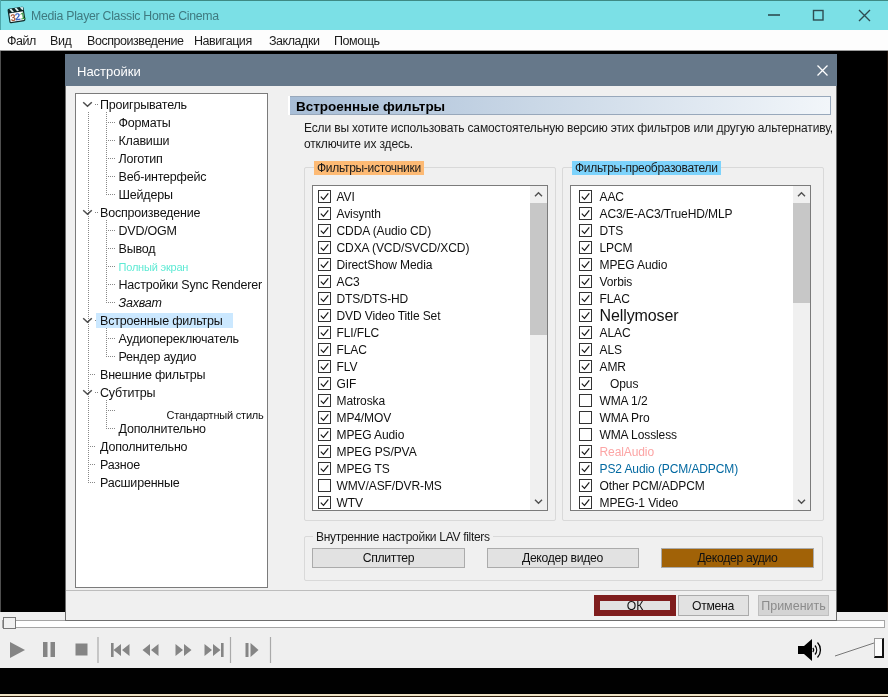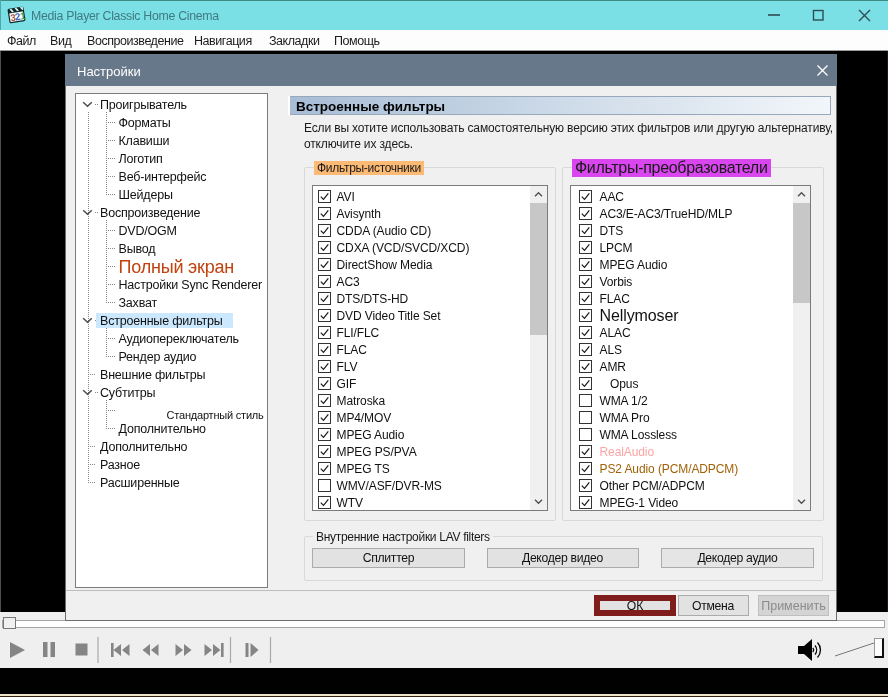--- a/index.html
+++ b/index.html
@@ -104,23 +104,23 @@
 <div class="abs txt" style="left:118.5px;top:158.5px;font-size:12.5px;color:#111;font-weight:normal;transform:translateY(-50%);letter-spacing:-0.2px;">Логотип</div>
 <div class="abs txt" style="left:118.5px;top:176.5px;font-size:12.5px;color:#111;font-weight:normal;transform:translateY(-50%);letter-spacing:-0.2px;">Веб-интерфейс</div>
 <div class="abs txt" style="left:118.5px;top:194.5px;font-size:12.5px;color:#111;font-weight:normal;transform:translateY(-50%);letter-spacing:-0.2px;">Шейдеры</div>
 <svg class="abs" style="left:82px;top:208.5px" width="11" height="7" viewBox="0 0 11 7">
     <path d="M1.2 1.2L5.5 5.2L9.8 1.2" stroke="#4d4d4d" stroke-width="1.5" fill="none"></path>
   </svg>
 <div class="abs" style="left:95px;top:212.0px;width:3px;height:1px;background-image:repeating-linear-gradient(to right,#878787 0 1px,transparent 1px 2px);"></div>
 <div class="abs txt" style="left:100px;top:212.5px;font-size:12.5px;color:#111;font-weight:normal;transform:translateY(-50%);letter-spacing:-0.2px;">Воспроизведение</div>
 <div class="abs txt" style="left:118.5px;top:230.5px;font-size:12.5px;color:#111;font-weight:normal;transform:translateY(-50%);letter-spacing:-0.2px;">DVD/OGM</div>
 <div class="abs txt" style="left:118.5px;top:248.5px;font-size:12.5px;color:#111;font-weight:normal;transform:translateY(-50%);letter-spacing:-0.2px;">Вывод</div>
-<div class="abs txt" style="left:118.5px;top:266.5px;font-size:18px;color:#c2410c;font-weight:normal;transform:translateY(-50%);letter-spacing:-0.2px;">Полный экран</div>
+<div class="abs txt" style="left:118.5px;top:266.5px;font-size:11px;color:#5eead4;font-weight:normal;transform:translateY(-50%);letter-spacing:-0.2px;">Полный экран</div>
 <div class="abs txt" style="left:118.5px;top:284.5px;font-size:12.5px;color:#111;font-weight:normal;transform:translateY(-50%);letter-spacing:-0.2px;">Настройки Sync Renderer</div>
-<div class="abs txt" style="left:118.5px;top:302.5px;font-size:12.5px;color:#111;font-weight:normal;transform:translateY(-50%);letter-spacing:-0.2px;">Захват</div>
+<div class="abs txt" style="left:118.5px;top:302.5px;font-size:12.5px;color:#111;font-weight:normal;transform:translateY(-50%);letter-spacing:-0.2px;font-style:italic;">Захват</div>
 <svg class="abs" style="left:82px;top:316.5px" width="11" height="7" viewBox="0 0 11 7">
     <path d="M1.2 1.2L5.5 5.2L9.8 1.2" stroke="#4d4d4d" stroke-width="1.5" fill="none"></path>
   </svg>
 <div class="abs" style="left:95px;top:320.0px;width:3px;height:1px;background-image:repeating-linear-gradient(to right,#878787 0 1px,transparent 1px 2px);"></div>
 <div class="abs" style="left:96px;top:312.5px;width:137px;height:15px;background:#cbe8ff;"></div>
 <div class="abs txt" style="left:100px;top:320.5px;font-size:12.5px;color:#111;font-weight:normal;transform:translateY(-50%);letter-spacing:-0.2px;">Встроенные фильтры</div>
 <div class="abs txt" style="left:118.5px;top:338.5px;font-size:12.5px;color:#111;font-weight:normal;transform:translateY(-50%);letter-spacing:-0.2px;">Аудиопереключатель</div>
 <div class="abs txt" style="left:118.5px;top:356.5px;font-size:12.5px;color:#111;font-weight:normal;transform:translateY(-50%);letter-spacing:-0.2px;">Рендер аудио</div>
 <div class="abs" style="left:88px;top:374.0px;width:8px;height:1px;background-image:repeating-linear-gradient(to right,#878787 0 1px,transparent 1px 2px);"></div>
 <div class="abs txt" style="left:100px;top:374.5px;font-size:12.5px;color:#111;font-weight:normal;transform:translateY(-50%);letter-spacing:-0.2px;">Внешние фильтры</div>
@@ -241,21 +241,21 @@
 <div class="abs txt" style="left:336.5px;top:502.5px;font-size:12px;color:#111;font-weight:normal;transform:translateY(-50%);letter-spacing:-0.1px;">WTV</div>
 <div class="abs" style="left:530px;top:186px;width:17px;height:324px;background:#f0f0f0;"></div>
 <svg class="abs" style="left:530px;top:186px" width="17" height="17" viewBox="0 0 17 17">
     <path d="M5 10.3L8.5 6.8L12 10.3" stroke="#505050" stroke-width="1.4" fill="none"></path>
   </svg>
 <svg class="abs" style="left:530px;top:493px" width="17" height="17" viewBox="0 0 17 17">
     <path d="M5 6.8L8.5 10.3L12 6.8" stroke="#505050" stroke-width="1.4" fill="none"></path>
   </svg>
 <div class="abs" style="left:530px;top:203px;width:17px;height:132px;background:#c7c7c7;"></div>
 <div class="abs" style="left:562px;top:167px;width:262px;height:354px;border:1px solid #d9d9d9;border-radius:2px;"></div>
-<div class="abs txt" style="left:572px;top:167.5px;font-size:16px;color:#1a1a1a;font-weight:normal;transform:translateY(-50%);background:#d946ef;padding:0 3px;letter-spacing:-0.3px;">Фильтры-преобразователи</div>
+<div class="abs txt" style="left:572px;top:167.5px;font-size:12px;color:#1a1a1a;font-weight:normal;transform:translateY(-50%);background:#7dd3fc;padding:0 3px;letter-spacing:-0.3px;">Фильтры-преобразователи</div>
 <div class="abs" style="left:570px;top:185px;width:241px;height:326px;background:#fff;border:1px solid #7b7b7b;"></div>
 <svg class="abs" style="left:578.5px;top:189.5px" width="13" height="13" viewBox="0 0 13 13">
     <rect x="0.5" y="0.5" width="12" height="12" fill="#fff" stroke="#333" stroke-width="1"></rect>
     <path d="M2.8 6.6l2.7 2.8 4.8-6" stroke="#1a1a1a" stroke-width="1.25" fill="none"></path>
   </svg>
 <div class="abs txt" style="left:599.5px;top:196.5px;font-size:12px;color:#111;font-weight:normal;transform:translateY(-50%);letter-spacing:-0.1px;">AAC</div>
 <svg class="abs" style="left:578.5px;top:206.5px" width="13" height="13" viewBox="0 0 13 13">
     <rect x="0.5" y="0.5" width="12" height="12" fill="#fff" stroke="#333" stroke-width="1"></rect>
     <path d="M2.8 6.6l2.7 2.8 4.8-6" stroke="#1a1a1a" stroke-width="1.25" fill="none"></path>
   </svg>
@@ -324,21 +324,21 @@
 <div class="abs txt" style="left:599.5px;top:434.5px;font-size:12px;color:#111;font-weight:normal;transform:translateY(-50%);letter-spacing:-0.1px;">WMA Lossless</div>
 <svg class="abs" style="left:578.5px;top:444.5px" width="13" height="13" viewBox="0 0 13 13">
     <rect x="0.5" y="0.5" width="12" height="12" fill="#fff" stroke="#333" stroke-width="1"></rect>
     <path d="M2.8 6.6l2.7 2.8 4.8-6" stroke="#1a1a1a" stroke-width="1.25" fill="none"></path>
   </svg>
 <div class="abs txt" style="left:599.5px;top:451.5px;font-size:12px;color:#fca5a5;font-weight:normal;transform:translateY(-50%);letter-spacing:-0.1px;">RealAudio</div>
 <svg class="abs" style="left:578.5px;top:461.5px" width="13" height="13" viewBox="0 0 13 13">
     <rect x="0.5" y="0.5" width="12" height="12" fill="#fff" stroke="#333" stroke-width="1"></rect>
     <path d="M2.8 6.6l2.7 2.8 4.8-6" stroke="#1a1a1a" stroke-width="1.25" fill="none"></path>
   </svg>
-<div class="abs txt" style="left:599.5px;top:468.5px;font-size:12px;color:#a16207;font-weight:normal;transform:translateY(-50%);letter-spacing:-0.1px;">PS2 Audio (PCM/ADPCM)</div>
+<div class="abs txt" style="left:599.5px;top:468.5px;font-size:12px;color:#0369a1;font-weight:normal;transform:translateY(-50%);letter-spacing:-0.1px;">PS2 Audio (PCM/ADPCM)</div>
 <svg class="abs" style="left:578.5px;top:478.5px" width="13" height="13" viewBox="0 0 13 13">
     <rect x="0.5" y="0.5" width="12" height="12" fill="#fff" stroke="#333" stroke-width="1"></rect>
     <path d="M2.8 6.6l2.7 2.8 4.8-6" stroke="#1a1a1a" stroke-width="1.25" fill="none"></path>
   </svg>
 <div class="abs txt" style="left:599.5px;top:485.5px;font-size:12px;color:#111;font-weight:normal;transform:translateY(-50%);letter-spacing:-0.1px;">Other PCM/ADPCM</div>
 <svg class="abs" style="left:578.5px;top:495.5px" width="13" height="13" viewBox="0 0 13 13">
     <rect x="0.5" y="0.5" width="12" height="12" fill="#fff" stroke="#333" stroke-width="1"></rect>
     <path d="M2.8 6.6l2.7 2.8 4.8-6" stroke="#1a1a1a" stroke-width="1.25" fill="none"></path>
   </svg>
 <div class="abs txt" style="left:599.5px;top:502.5px;font-size:12px;color:#111;font-weight:normal;transform:translateY(-50%);letter-spacing:-0.1px;">MPEG-1 Video</div>
@@ -347,17 +347,17 @@
     <path d="M5 10.3L8.5 6.8L12 10.3" stroke="#505050" stroke-width="1.4" fill="none"></path>
   </svg>
 <svg class="abs" style="left:793px;top:493px" width="17" height="17" viewBox="0 0 17 17">
     <path d="M5 6.8L8.5 10.3L12 6.8" stroke="#505050" stroke-width="1.4" fill="none"></path>
   </svg>
 <div class="abs" style="left:793px;top:203px;width:17px;height:100px;background:#c7c7c7;"></div>
 <div class="abs" style="left:304px;top:536px;width:519px;height:45px;border:1px solid #d9d9d9;border-radius:2px;"></div>
 <div class="abs txt" style="left:313px;top:536.5px;font-size:12px;color:#1a1a1a;font-weight:normal;transform:translateY(-50%);background:#f0f0f0;padding:0 3px;letter-spacing:-0.3px;">Внутренние настройки LAV filters</div>
 <div class="abs" style="left:312px;top:548px;width:153px;height:20px;background:#e2e2e2;border:1px solid #ababab;display:flex;align-items:center;justify-content:center;font-size:12.2px;letter-spacing:-0.3px;color:#111;">Сплиттер</div>
 <div class="abs" style="left:486.5px;top:548px;width:152px;height:20px;background:#e2e2e2;border:1px solid #ababab;display:flex;align-items:center;justify-content:center;font-size:12.2px;letter-spacing:-0.3px;color:#111;">Декодер видео</div>
-<div class="abs" style="left:661px;top:548px;width:153px;height:20px;background:#e5e5e5;border:1px solid #ababab;display:flex;align-items:center;justify-content:center;font-size:12.2px;letter-spacing:-0.3px;color:#111;">Декодер аудио</div>
+<div class="abs" style="left:661px;top:548px;width:153px;height:20px;background:#a16207;border:1px solid #ababab;display:flex;align-items:center;justify-content:center;font-size:12.2px;letter-spacing:-0.3px;color:#111;">Декодер аудио</div>
 <div class="abs" style="left:66px;top:590px;width:770px;height:1px;background:#bdbdbd;"></div>
 <div class="abs" style="left:594px;top:595px;width:82px;height:21px;background:#e2e2e2;border:6px solid #7f1d1d;display:flex;align-items:center;justify-content:center;font-size:12.2px;color:#111;">ОК</div>
 <div class="abs" style="left:677.5px;top:595px;width:71px;height:21px;background:#e2e2e2;border:1px solid #ababab;display:flex;align-items:center;justify-content:center;font-size:12.2px;letter-spacing:-0.3px;color:#111;">Отмена</div>
 <div class="abs" style="left:758px;top:595px;width:71px;height:21px;background:#d4d4d4;border:1px solid #bfbfbf;display:flex;align-items:center;justify-content:center;font-size:12.5px;color:#8b8b8b;">Применить</div>
 
 </body></html>

